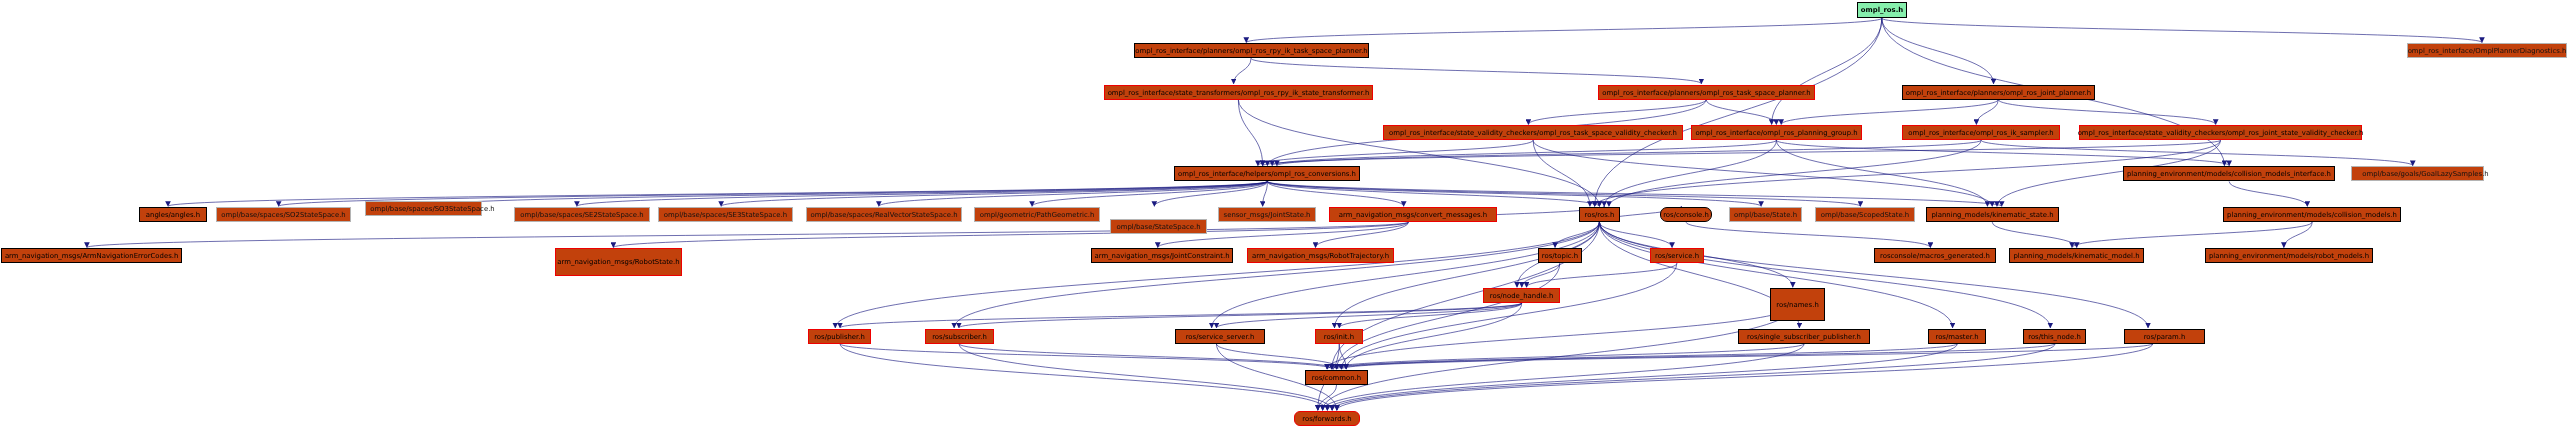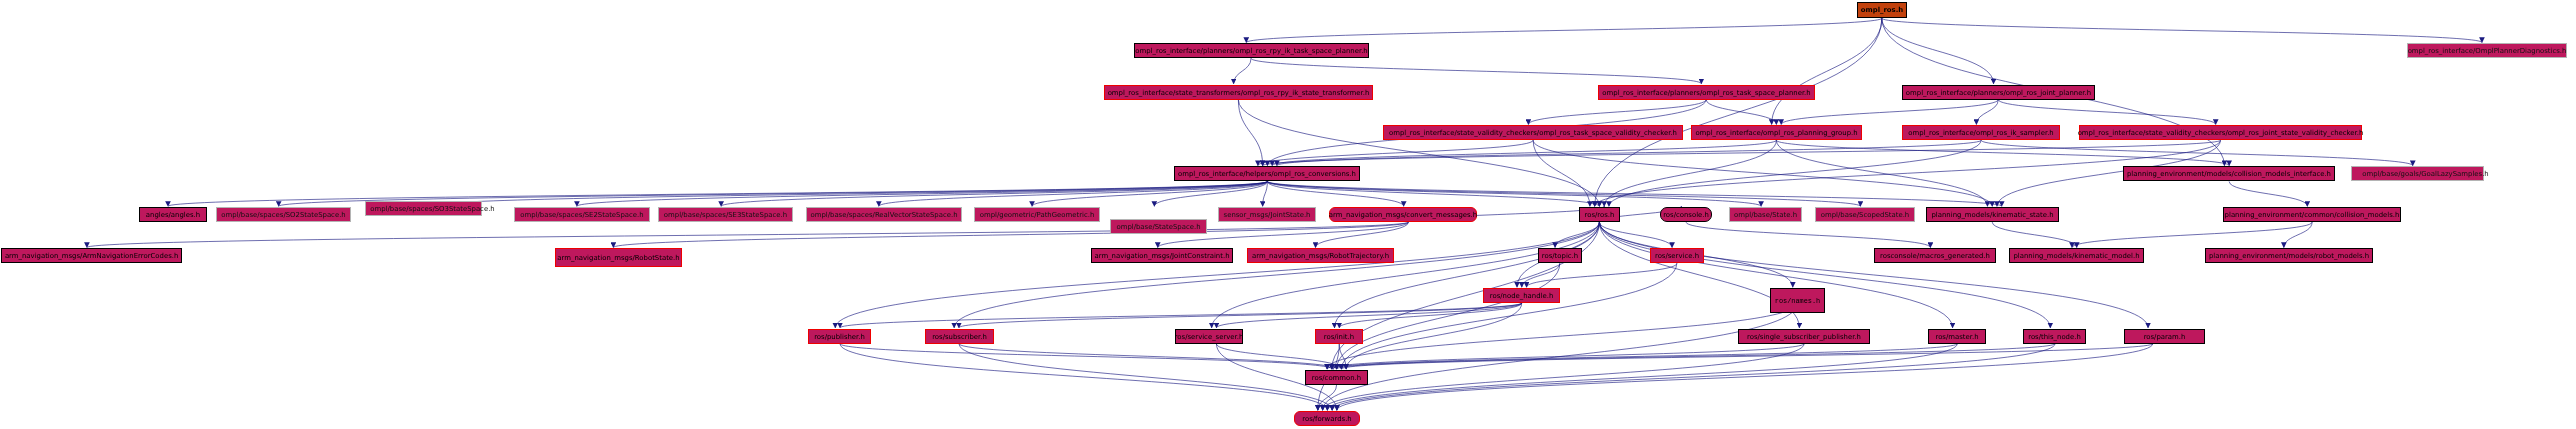--- a/index.html
+++ b/index.html
@@ -1,25 +1,25 @@
 <!DOCTYPE html>
 <html style="font-size:8.5px"><head>
 <meta charset="utf-8">
 <style>
   html,body{margin:0;padding:0;background:#ffffff;}
   #stage{position:relative;width:2576px;height:430px;background:#ffffff;
          font-family:"DejaVu Sans","Liberation Sans",sans-serif;}
   #edges{position:absolute;left:0;top:0;width:2576px;height:430px;}
   .node{position:absolute;display:flex;align-items:center;justify-content:center;
-        background:#be185d;font-size:6.9px;color:#000;white-space:nowrap;
+        background:#c2410c;font-size:6.9px;color:#000;white-space:nowrap;
         box-sizing:border-box;z-index:2;cursor:pointer;}
   .node.black{border:0.8px solid #000000;}
   .node.gray{border:0.5px solid #b4b4b4;color:#111;}
   .node.red{border:0.8px solid #ee0000;text-align:center;}
-  .node.main{border:1.1px solid #000000;background:#c2410c;font-weight:bold;}
+  .node.main{border:1.1px solid #000000;background:#86efac;font-weight:bold;}
 </style>
 </head>
 <body>
 
 <div id="stage">
   <svg id="edges" xmlns="http://www.w3.org/2000/svg" viewBox="0 0 4876 813">
       <defs>
         <marker id="arr" viewBox="0 0 10 10" refX="9" refY="5" markerWidth="9" markerHeight="9" orient="auto-start-reverse">
           <path d="M0,0 L10,5 L0,10 z" fill="#1a1a80"></path>
         </marker>
@@ -135,41 +135,41 @@
     <div class="node gray" style="left: 2351px; top: 166px; width: 133px; height: 15px; padding-left: 16px;">ompl/base/goals/GoalLazySamples.h</div>
     <div class="node black" style="left: 139px; top: 207px; width: 68px; height: 15px;">angles/angles.h</div>
     <div class="node gray" style="left: 216px; top: 207px; width: 135px; height: 15px;">ompl/base/spaces/SO2StateSpace.h</div>
     <div class="node gray" style="left: 365px; top: 201px; width: 117px; height: 15px; padding-left: 18px;">ompl/base/spaces/SO3StateSpace.h</div>
     <div class="node gray" style="left: 514px; top: 207px; width: 136px; height: 15px;">ompl/base/spaces/SE2StateSpace.h</div>
     <div class="node gray" style="left: 658px; top: 207px; width: 135px; height: 15px;">ompl/base/spaces/SE3StateSpace.h</div>
     <div class="node gray" style="left: 806px; top: 207px; width: 156px; height: 15px;">ompl/base/spaces/RealVectorStateSpace.h</div>
     <div class="node gray" style="left: 974px; top: 207px; width: 126px; height: 15px;">ompl/geometric/PathGeometric.h</div>
     <div class="node gray" style="left: 1110px; top: 207px; width: 97px; height: 15px; margin-top: 12px;">ompl/base/StateSpace.h</div>
     <div class="node gray" style="left: 1218px; top: 207px; width: 98px; height: 15px;">sensor_msgs/JointState.h</div>
-    <div class="node red" style="left: 1329px; top: 207px; width: 148px; height: 15px; border-radius: 6px;">arm_navigation_msgs/convert_messages.h</div>
+    <div class="node red" style="left: 1329px; top: 207px; width: 168px; height: 15px;">arm_navigation_msgs/convert_messages.h</div>
     <div class="node black" style="left: 1579px; top: 207px; width: 41px; height: 15px;">ros/ros.h</div>
     <div class="node black" style="left: 1660px; top: 207px; width: 52px; height: 15px; border-radius: 7px;">ros/console.h</div>
     <div class="node gray" style="left: 1729px; top: 207px; width: 73px; height: 15px;">ompl/base/State.h</div>
     <div class="node gray" style="left: 1815px; top: 207px; width: 100px; height: 15px;">ompl/base/ScopedState.h</div>
     <div class="node black" style="left: 1926px; top: 207px; width: 133px; height: 15px;">planning_models/kinematic_state.h</div>
-    <div class="node black" style="left: 2223px; top: 207px; width: 178px; height: 15px;">planning_environment/common/collision_models.h</div>
+    <div class="node black" style="left: 2223px; top: 207px; width: 178px; height: 15px;">planning_environment/models/collision_models.h</div>
     <div class="node black" style="left: 1.1px; top: 248px; width: 181px; height: 15px;">arm_navigation_msgs/ArmNavigationErrorCodes.h</div>
-    <div class="node red" style="left: 555px; top: 248px; width: 127px; height: 19px;">arm_navigation_msgs/RobotState.h</div>
+    <div class="node red" style="left: 555px; top: 248px; width: 127px; height: 28px;">arm_navigation_msgs/RobotState.h</div>
     <div class="node black" style="left: 1091px; top: 248px; width: 142px; height: 15px;">arm_navigation_msgs/JointConstraint.h</div>
     <div class="node red" style="left: 1247px; top: 248px; width: 147px; height: 15px;">arm_navigation_msgs/RobotTrajectory.h</div>
     <div class="node black" style="left: 1538px; top: 248px; width: 44px; height: 15px;">ros/topic.h</div>
     <div class="node red" style="left: 1650px; top: 248px; width: 54px; height: 15px;">ros/service.h</div>
     <div class="node black" style="left: 1874px; top: 248px; width: 122px; height: 15px;">rosconsole/macros_generated.h</div>
     <div class="node black" style="left: 2009px; top: 248px; width: 135px; height: 15px;">planning_models/kinematic_model.h</div>
     <div class="node black" style="left: 2205px; top: 248px; width: 168px; height: 15px;">planning_environment/models/robot_models.h</div>
     <div class="node red" style="left: 1483px; top: 288px; width: 77px; height: 15px;">ros/node_handle.h</div>
-    <div class="node black" style="left: 1770px; top: 288px; width: 55px; height: 25px; font-family: Liberation Mono, monospace;">ros/names.h</div>
+    <div class="node black" style="left: 1770px; top: 288px; width: 55px; height: 33px;">ros/names.h</div>
     <div class="node red" style="left: 808px; top: 329px; width: 63px; height: 15px;">ros/publisher.h</div>
     <div class="node red" style="left: 925px; top: 329px; width: 69px; height: 15px;">ros/subscriber.h</div>
-    <div class="node black" style="left: 1175px; top: 329px; width: 68px; height: 15px;">ros/service_server.h</div>
+    <div class="node black" style="left: 1175px; top: 329px; width: 90px; height: 15px;">ros/service_server.h</div>
     <div class="node red" style="left: 1315px; top: 329px; width: 48px; height: 15px;">ros/init.h</div>
     <div class="node black" style="left: 1738px; top: 329px; width: 132px; height: 15px;">ros/single_subscriber_publisher.h</div>
     <div class="node black" style="left: 1928px; top: 329px; width: 58px; height: 15px;">ros/master.h</div>
     <div class="node black" style="left: 2023px; top: 329px; width: 63px; height: 15px;">ros/this_node.h</div>
     <div class="node black" style="left: 2124px; top: 329px; width: 81px; height: 15px;">ros/param.h</div>
     <div class="node black" style="left: 1305px; top: 370px; width: 63px; height: 15px;">ros/common.h</div>
     <div class="node red" style="left: 1294px; top: 411px; width: 66px; height: 15px; border-radius: 6px;">ros/forwards.h</div>
   </div>
 
 

